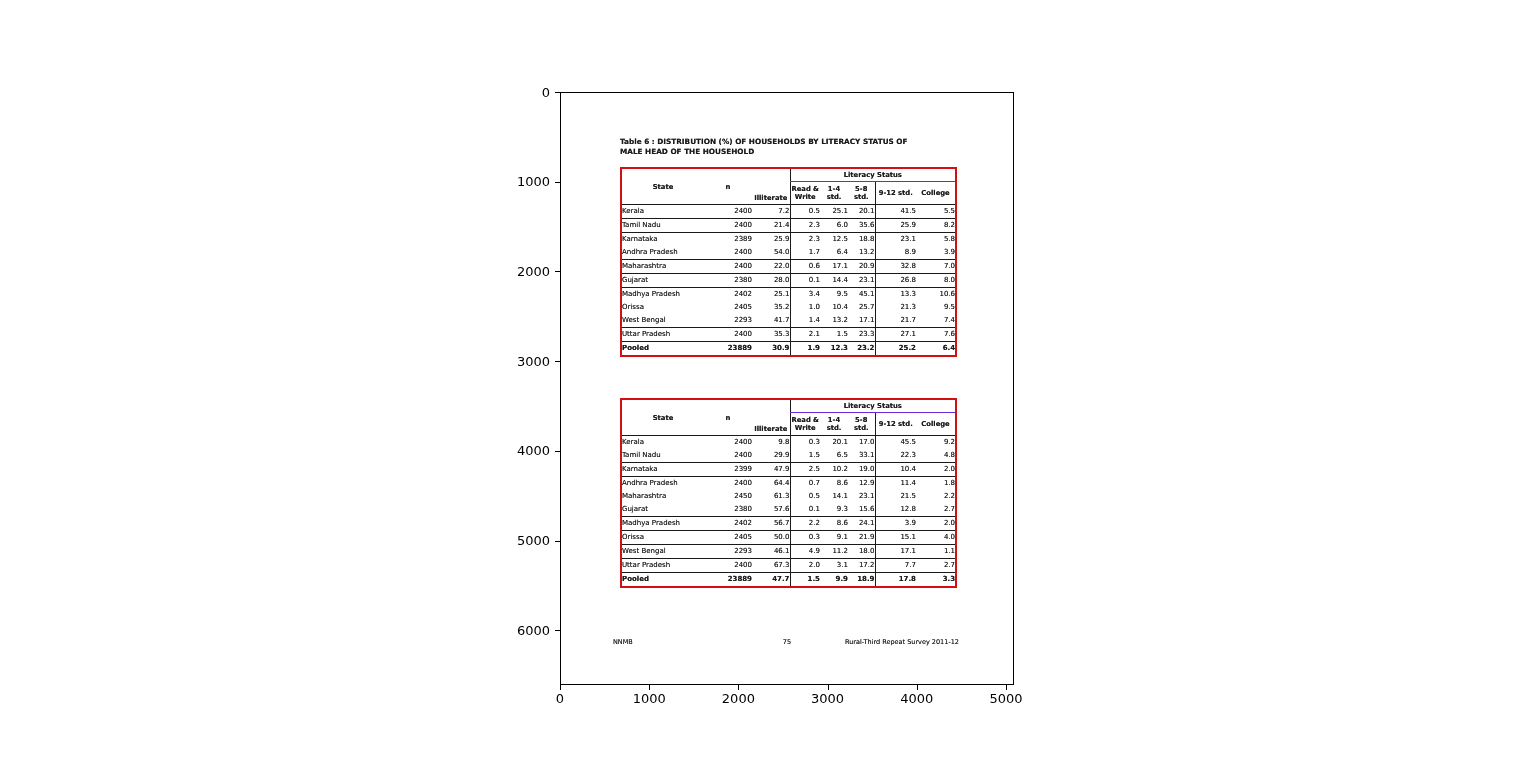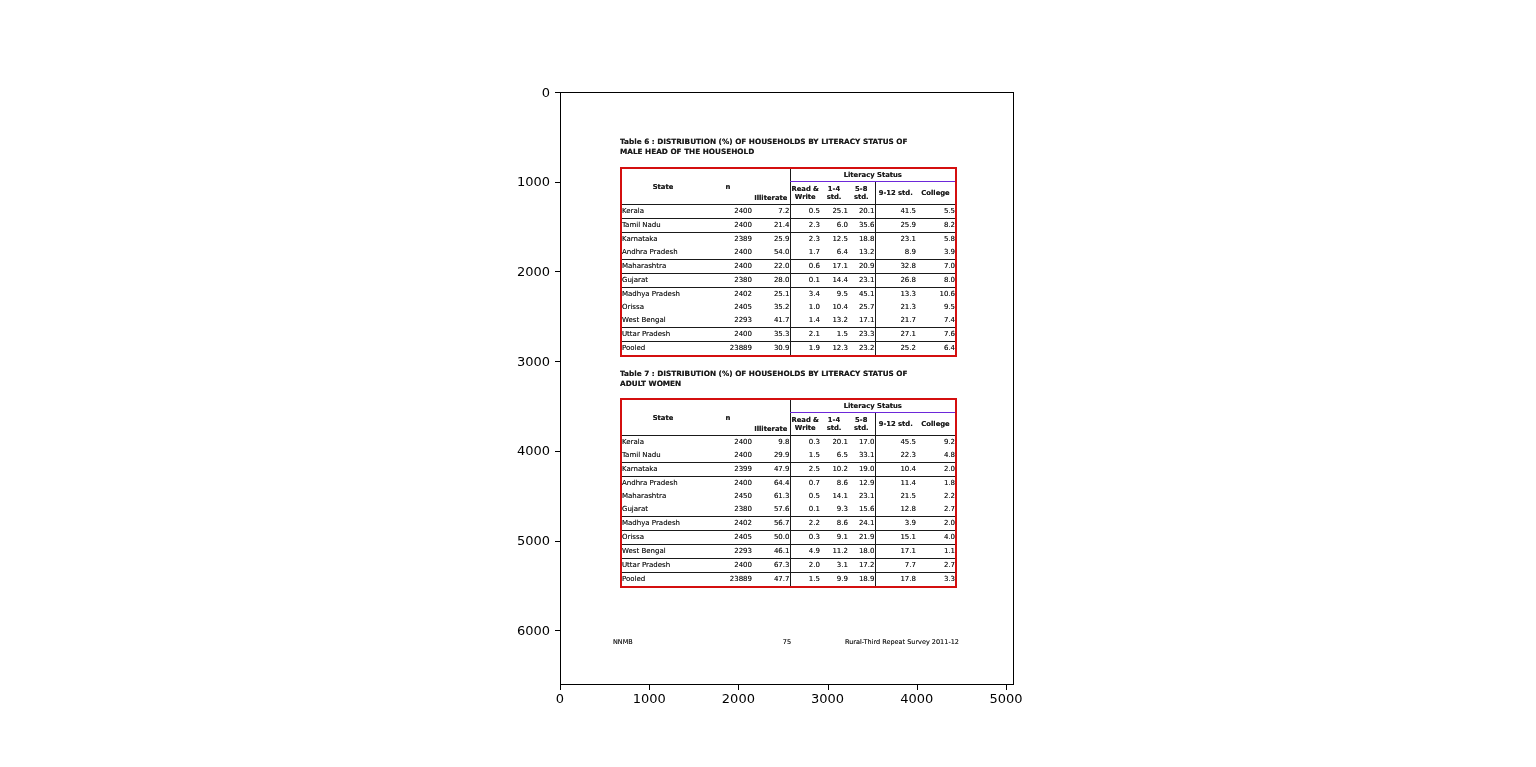--- a/index.html
+++ b/index.html
@@ -23,21 +23,21 @@
   table.dist th{font-weight:bold;font-size:6.8px;text-align:center;padding:0;line-height:8px;}
   table.dist td{padding:0;height:13px;line-height:13px;white-space:nowrap;overflow:hidden;}
   table.dist .group-row th{height:12px;line-height:12px;}
   table.dist .cols-row th{height:22px;vertical-align:middle;}
   th.span-2{vertical-align:middle;}
   th.ill-h{vertical-align:bottom;padding-bottom:3px;margin-left:29px;}
   .vd{border-left:1px solid #1a1a1a;}
   .hb{border-bottom:1px solid #6d28d9;}
   thead{border-bottom:1px solid #1a1a1a;}
   tr.sep td{border-bottom:1px solid #1a1a1a;}
-  tr.bold td{font-weight:normal;}
+  tr.bold td{font-weight:bold;}
   td.state{text-align:left;padding-left:4px;}
   td.num{text-align:right;padding-right:6px;}
   .footer-item{position:absolute;font-size:6.5px;color:#222;}
 </style>
 </head>
 <body>
 
 <div id="canvas">
 
   <div id="yticks">
@@ -213,24 +213,20 @@
               <td class="num vd">1.9</td>
               <td class="num">12.3</td>
               <td class="num">23.2</td>
               <td class="num vd">25.2</td>
               <td class="num">6.4</td>
             </tr>
           </tbody>
       </table>
     </div>
 
-    <div class="tbl-title scan" style="left:59px;top:276px;">
-      <div>Table 7 : DISTRIBUTION (%) OF HOUSEHOLDS BY LITERACY STATUS OF</div>
-      <div>ADULT WOMEN</div>
-    </div>
 
     <div class="scan-table scan" style="left:59px;top:305px;">
       <table class="dist">
         <colgroup>
           <col style="width:82px">
             <col style="width:48px">
             <col style="width:38px">
           <col style="width:30px">
             <col style="width:28px">
             <col style="width:27px">

